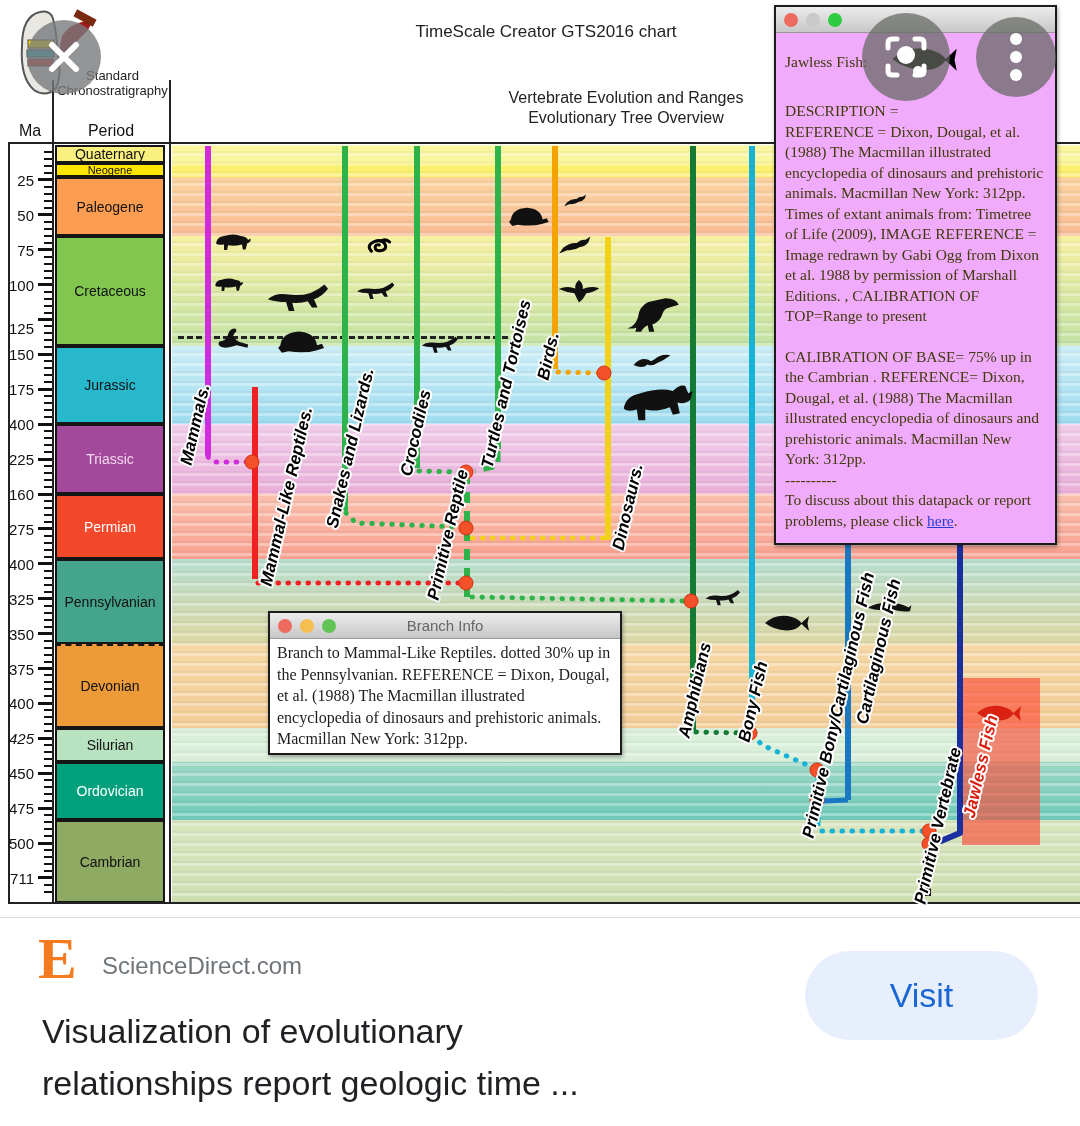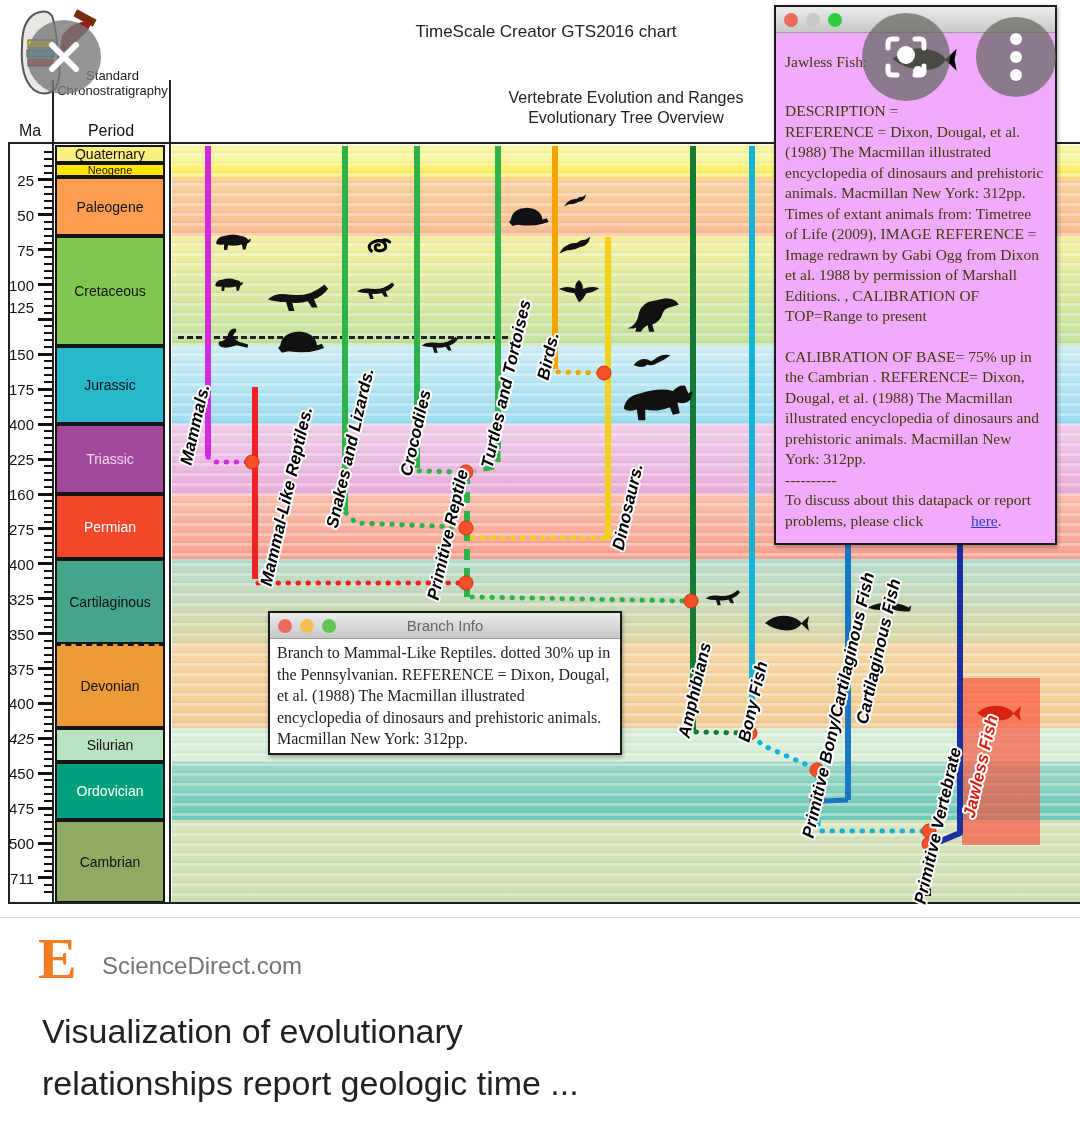--- a/index.html
+++ b/index.html
@@ -31,21 +31,21 @@
   .titlebar{height:25px;background:linear-gradient(#ececec,#c7c7c7);border-bottom:1px solid #9a9a9a;
             position:relative;display:flex;align-items:center;}
   .tl{width:14px;height:14px;border-radius:50%;margin-left:8px;}
   .titlebar .wtitle{position:absolute;left:0;right:0;text-align:center;font-size:15px;color:#666;}
   #branch-info{left:268px;top:611px;width:350px;background:#fff;}
   #branch-body{padding:3px 7px;font-family:"Liberation Serif",serif;font-size:16px;line-height:21.5px;color:#1d1d1d;}
   #desc-panel{left:774px;top:5px;width:279px;background:#f0abfc;}
   #desc-body{padding:4px 9px 8px 9px;font-family:"Liberation Serif",serif;font-size:15.5px;line-height:20.5px;color:#403a0a;}
   #desc-body p{margin:0 0 20px 0;}
   #desc-heading{margin:8px 0 26px 0;}
-  a.datalink{color:#2a3cd0;text-decoration:underline;cursor:pointer;margin-left:44px;}
+  a.datalink{color:#2a3cd0;text-decoration:underline;cursor:pointer;}
   
   .circle-btn{position:absolute;border-radius:50%;display:flex;align-items:center;justify-content:center;}
   
   #divider{left:0;right:0;top:917px;height:1px;background:#dadce0;}
   #favicon-e{left:38px;top:930px;width:60px;font-family:"Liberation Serif",serif;font-weight:700;
              font-size:58px;color:#f47b20;line-height:58px;}
   #source-name{left:102px;top:952px;font-size:24px;color:#70757a;}
   #result-title{left:42px;top:1005px;width:740px;font-size:34px;line-height:52px;color:#202124;}
   #visit-btn{left:805px;top:951px;width:233px;height:89px;border-radius:46px;background:#e7eefc;
              display:flex;align-items:center;justify-content:center;font-size:34px;font-weight:500;color:#1a67d3;cursor:pointer;}
@@ -204,21 +204,21 @@
       <div class="tickmin" style="top: 890.86px;"></div>
       <div class="tickmaj" style="top: 178.4px;"></div>
       <div class="ticklab" style="top: 171.9px;">25</div>
       <div class="tickmaj" style="top: 213.3px;"></div>
       <div class="ticklab" style="top: 206.8px;">50</div>
       <div class="tickmaj" style="top: 248.2px;"></div>
       <div class="ticklab" style="top: 241.7px;">75</div>
       <div class="tickmaj" style="top: 283.1px;"></div>
       <div class="ticklab" style="top: 276.6px;">100</div>
       <div class="tickmaj" style="top: 318px;"></div>
-      <div class="ticklab" style="top: 299px;">125</div>
+      <div class="ticklab" style="top: 320px;">125</div>
       <div class="tickmaj" style="top: 352.9px;"></div>
       <div class="ticklab" style="top: 346.4px;">150</div>
       <div class="tickmaj" style="top: 387.8px;"></div>
       <div class="ticklab" style="top: 381.3px;">175</div>
       <div class="tickmaj" style="top: 422.7px;"></div>
       <div class="ticklab" style="top: 416.2px;">400</div>
       <div class="tickmaj" style="top: 457.6px;"></div>
       <div class="ticklab" style="top: 451.1px;">225</div>
       <div class="tickmaj" style="top: 492.5px;"></div>
       <div class="ticklab" style="top: 486px;">160</div>
@@ -261,21 +261,21 @@
       <div class="period" style="top: 346px; height: 78px; background: rgb(39, 184, 204); color: rgb(17, 17, 17);">
         <span>Jurassic</span>
       </div>
       <div class="period" style="top: 424px; height: 70px; background: rgb(162, 73, 156); color: rgb(243, 215, 238);">
         <span>Triassic</span>
       </div>
       <div class="period" style="top: 494px; height: 65px; background: rgb(244, 72, 42); color: rgb(255, 255, 255);">
         <span>Permian</span>
       </div>
       <div class="period" style="top: 559px; height: 85px; background: rgb(69, 165, 140); color: rgb(17, 17, 17);">
-        <span>Cartilaginous</span>
+        <span>Pennsylvanian</span>
       </div>
       <div class="period" style="top: 644px; height: 84px; background: rgb(236, 155, 56); color: rgb(17, 17, 17); border-top-style: dashed;">
         <span>Devonian</span>
       </div>
       <div class="period" style="top: 728px; height: 34px; background: rgb(185, 226, 192); color: rgb(17, 17, 17);">
         <span>Silurian</span>
       </div>
       <div class="period" style="top: 762px; height: 58px; background: rgb(0, 160, 124); color: rgb(255, 255, 255);">
         <span>Ordovician</span>
       </div>
@@ -464,14 +464,17 @@
     </svg>
   </div>
 
   <div class="abs" id="divider"></div>
   <div class="abs" id="favicon-e">E</div>
   <div class="abs" id="source-name">ScienceDirect.com</div>
   <div class="abs" id="result-title">
     <div>Visualization of evolutionary</div>
     <div>relationships report geologic time ...</div>
   </div>
+  <div class="abs" id="visit-btn">
+    <span>Visit</span>
+  </div>
 
 </div>
 
 </body></html>

